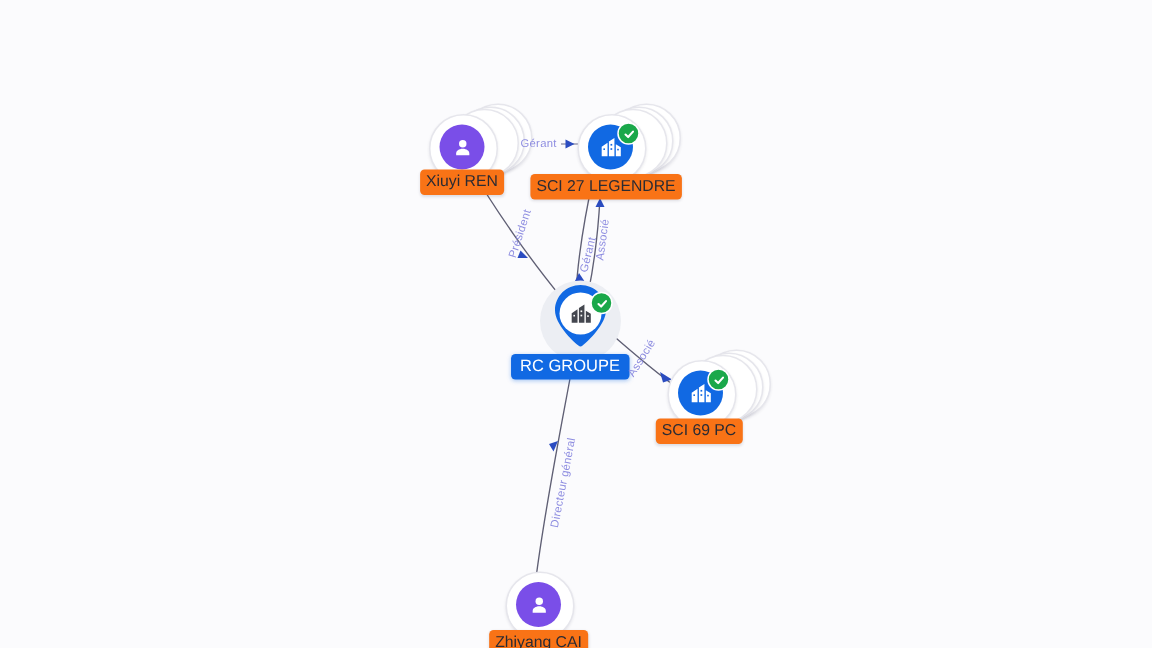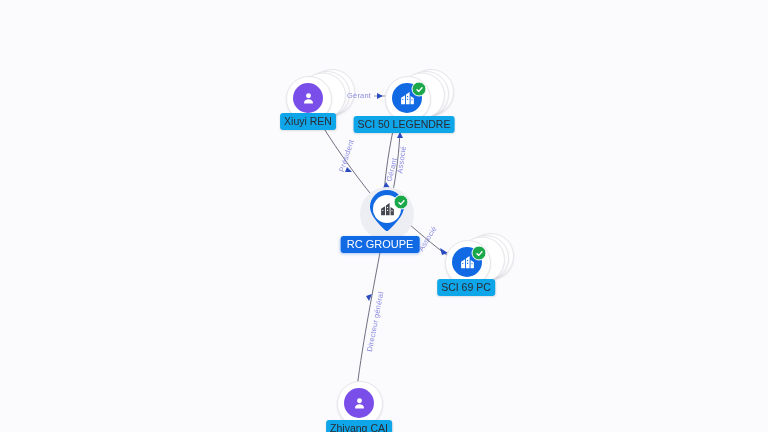--- a/index.html
+++ b/index.html
@@ -90,21 +90,21 @@
     justify-content: center;
   }
 
   
   .nlabel {
     position: absolute;
     white-space: nowrap;
     font-size: 10.5px;
     line-height: 1;
     color: #2b2b33;
-    background: #0ea5e9;
+    background: #f97316;
     border-radius: 3px;
     padding: 3px 4px;
     box-shadow: 0 1px 2px rgba(40,40,70,.14);
     transform: translateX(-50%);
   }
   .nlabel.root {
     background: #1169e3;
     color: #ffffff;
     font-size: 11px;
     padding: 3px 6px;
@@ -179,21 +179,21 @@
         <rect x="11.3" y="12.4" width="1.6" height="1.6" fill="#1169e3"></rect>
         <rect x="17.6" y="13" width="1.5" height="1.5" fill="#1169e3"></rect>
       </svg>
     </div>
     <div class="badge" style="left:11px;top:-10px;">
       <svg width="8" height="8" viewBox="0 0 24 24" fill="none" stroke="#ffffff" stroke-width="4.2" stroke-linecap="round" stroke-linejoin="round">
         <path d="M4.5 12.6 L9.8 17.6 L19.5 6.8"></path>
       </svg>
     </div>
   </div>
-  <div class="nlabel" style="left:404px;top:116px;">SCI 50 LEGENDRE</div>
+  <div class="nlabel" style="left:404px;top:116px;">SCI 27 LEGENDRE</div>
 
   <div class="node" style="left:387px;top:214px;">
     <div class="pin-halo"></div>
     <div class="pin">
       <svg width="44" height="44" viewBox="0 0 44 44">
         <path d="M22 2C12.6 2 5 9.5 5 18.8c0 9.3 11.6 20.2 15.6 23.6a2.1 2.1 0 0 0 2.8 0C27.4 39 39 28.1 39 18.8 39 9.5 31.4 2 22 2z" fill="#1169e3"></path>
       </svg>
     </div>
     <div class="pin-inner" style="transform:translate(-22px,-26px);">
       <svg width="17" height="17" viewBox="0 0 24 24" fill="#44474f">

